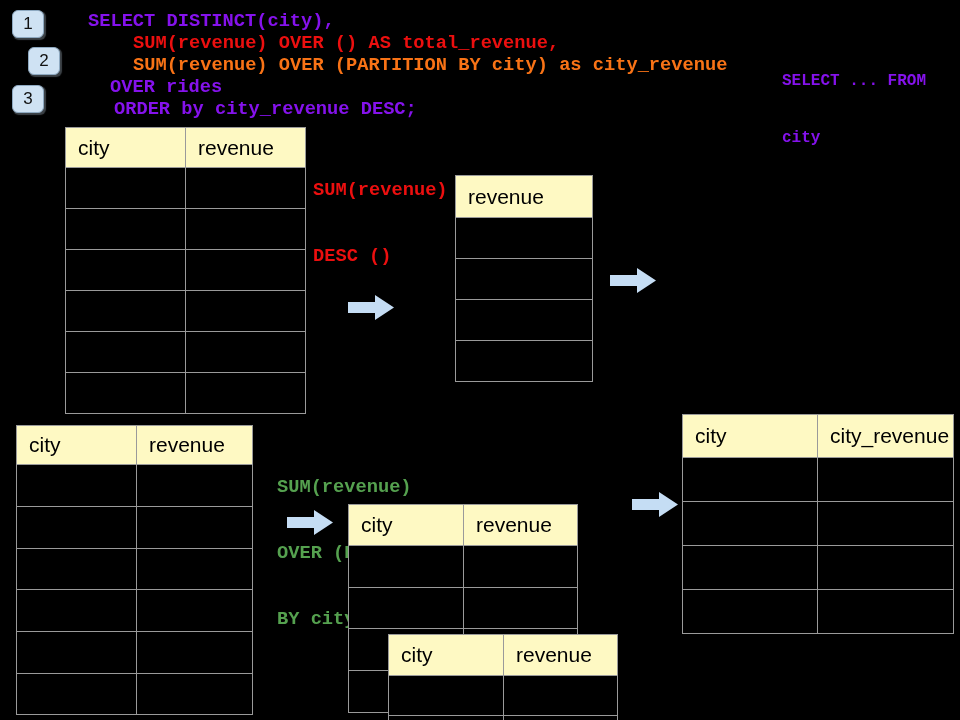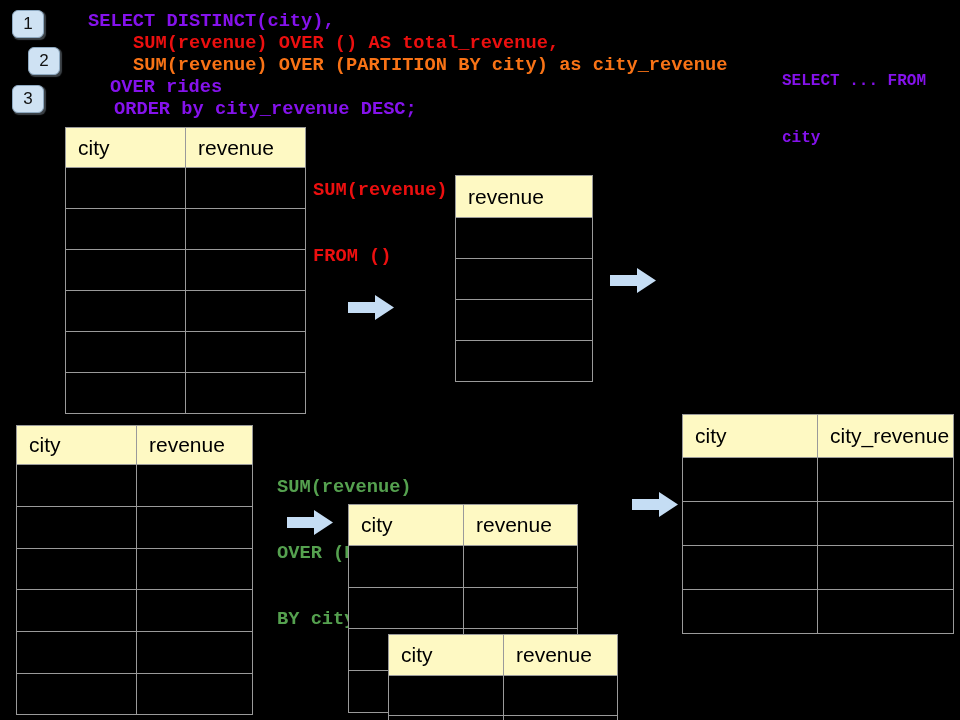--- a/index.html
+++ b/index.html
@@ -78,21 +78,21 @@
 <div class="code purple" style="left:110px;top:76px;">OVER rides</div>
 <div class="code purple" style="left:114px;top:98px;">ORDER by city_revenue DESC;</div>
 
 <div class="side-note" style="left:782px;top:34px;">
   <div>SELECT ... FROM</div>
   <div>city</div>
 </div>
 
 <div class="code red" style="left:313px;top:135px;">
   <div>SUM(revenue)</div>
-  <div>FROM ()</div>
+  <div>DESC ()</div>
 </div>
 
 <div class="code green-label" style="left:277px;top:432px;">
   <div>SUM(revenue)</div>
   <div>OVER (PARTITION</div>
   <div>BY city)</div>
 </div>
 
 <table class="tbl" style="left:65px;top:127px;width:240px;">
   <colgroup>

